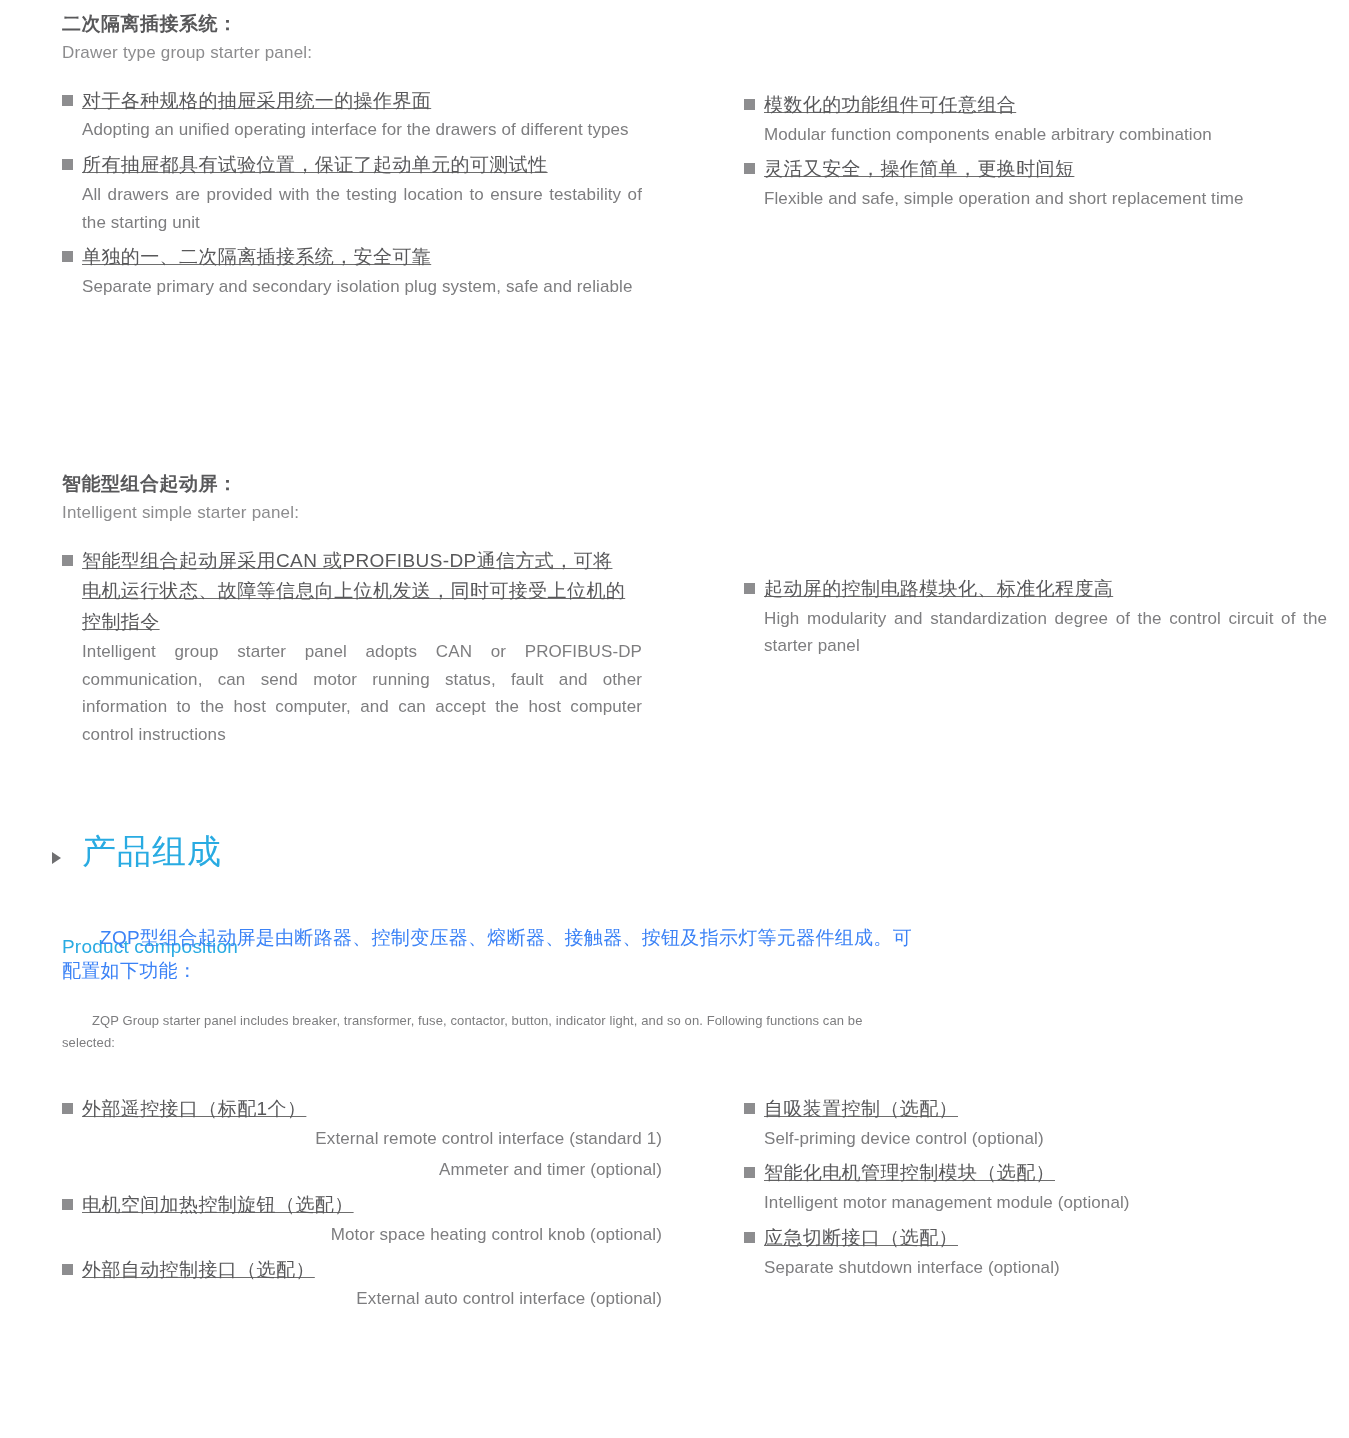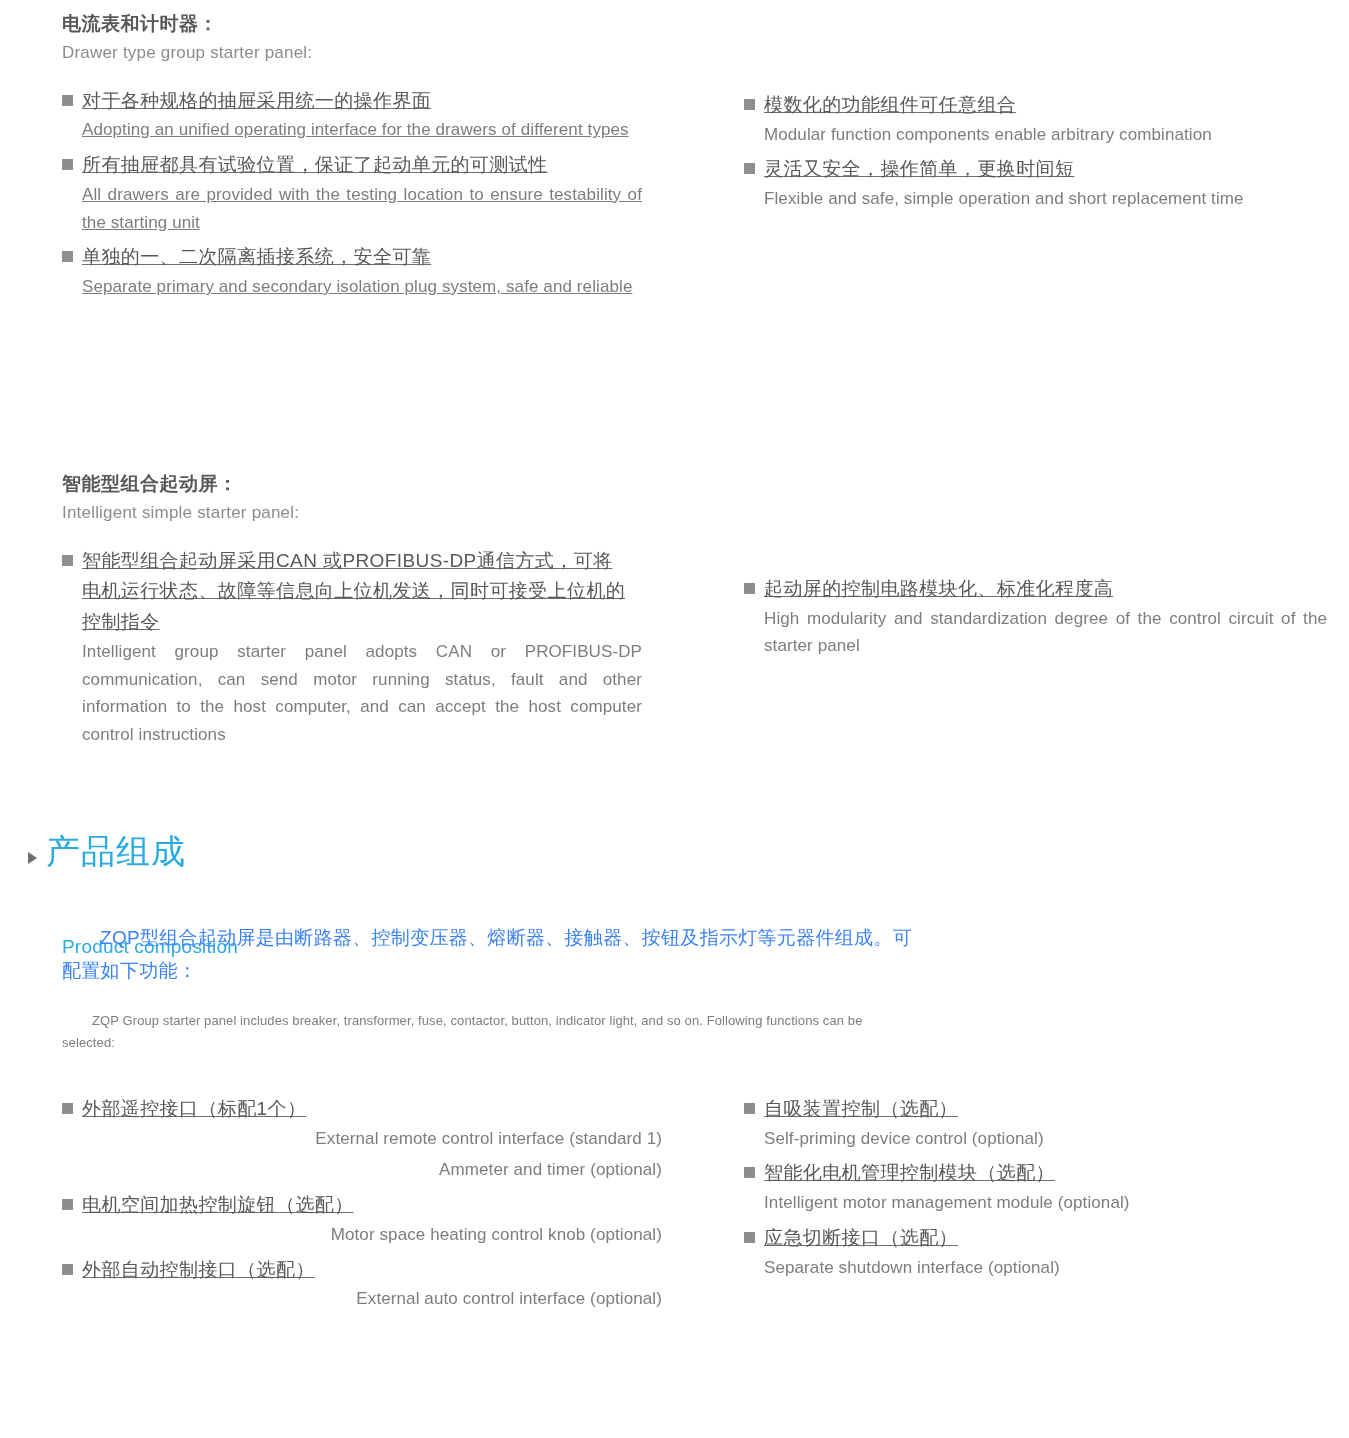--- a/index.html
+++ b/index.html
@@ -75,34 +75,35 @@
     width: 600px;
   }
   .col-right {
     position: absolute;
     left: 744px;
     width: 580px;
   }
 
   
   #b1 { top: 10px; }
-  #b1 .en-indent { margin-left: 20px; text-decoration: underline; }
+  #b1 .en-indent { margin-left: 20px; }
   #b1r { top: 84px; }
 
   
   #b2 { top: 470px; }
   #b2r { top: 568px; }
 
   
   .prod-head {
     position: absolute;
-    left: 28px;
+    left: 52px;
     top: 830px;
     display: flex;
     align-items: flex-start;
+    gap: 12px;
   }
   .tri {
     width: 0;
     height: 0;
     border-left: 9px solid #6f6f71;
     border-top: 6px solid transparent;
     border-bottom: 6px solid transparent;
     margin-top: 22px;
     margin-right: 9px;
   }
@@ -151,21 +152,21 @@
   .item { margin-bottom: 4px; }
   .item .en { margin-left: 20px; }
   .indent-en { margin-left: 20px; }
 </style>
 </head>
 <body>
 
 <div class="page">
 
   <div class="col-left" id="b1">
-    <div class="sec-title-cn">电流表和计时器：</div>
+    <div class="sec-title-cn">二次隔离插接系统：</div>
     <div class="sec-title-en">Drawer type group starter panel:</div>
 
     <div style="height:14px"></div>
 
     <div class="item">
       <div class="bullet-row">
         <span class="sq"></span>
         <span class="cn">对于各种规格的抽屉采用统一的操作界面</span>
       </div>
       <div class="en just en-indent" style="width:560px">Adopting an unified operating interface for the drawers of different types</div>

